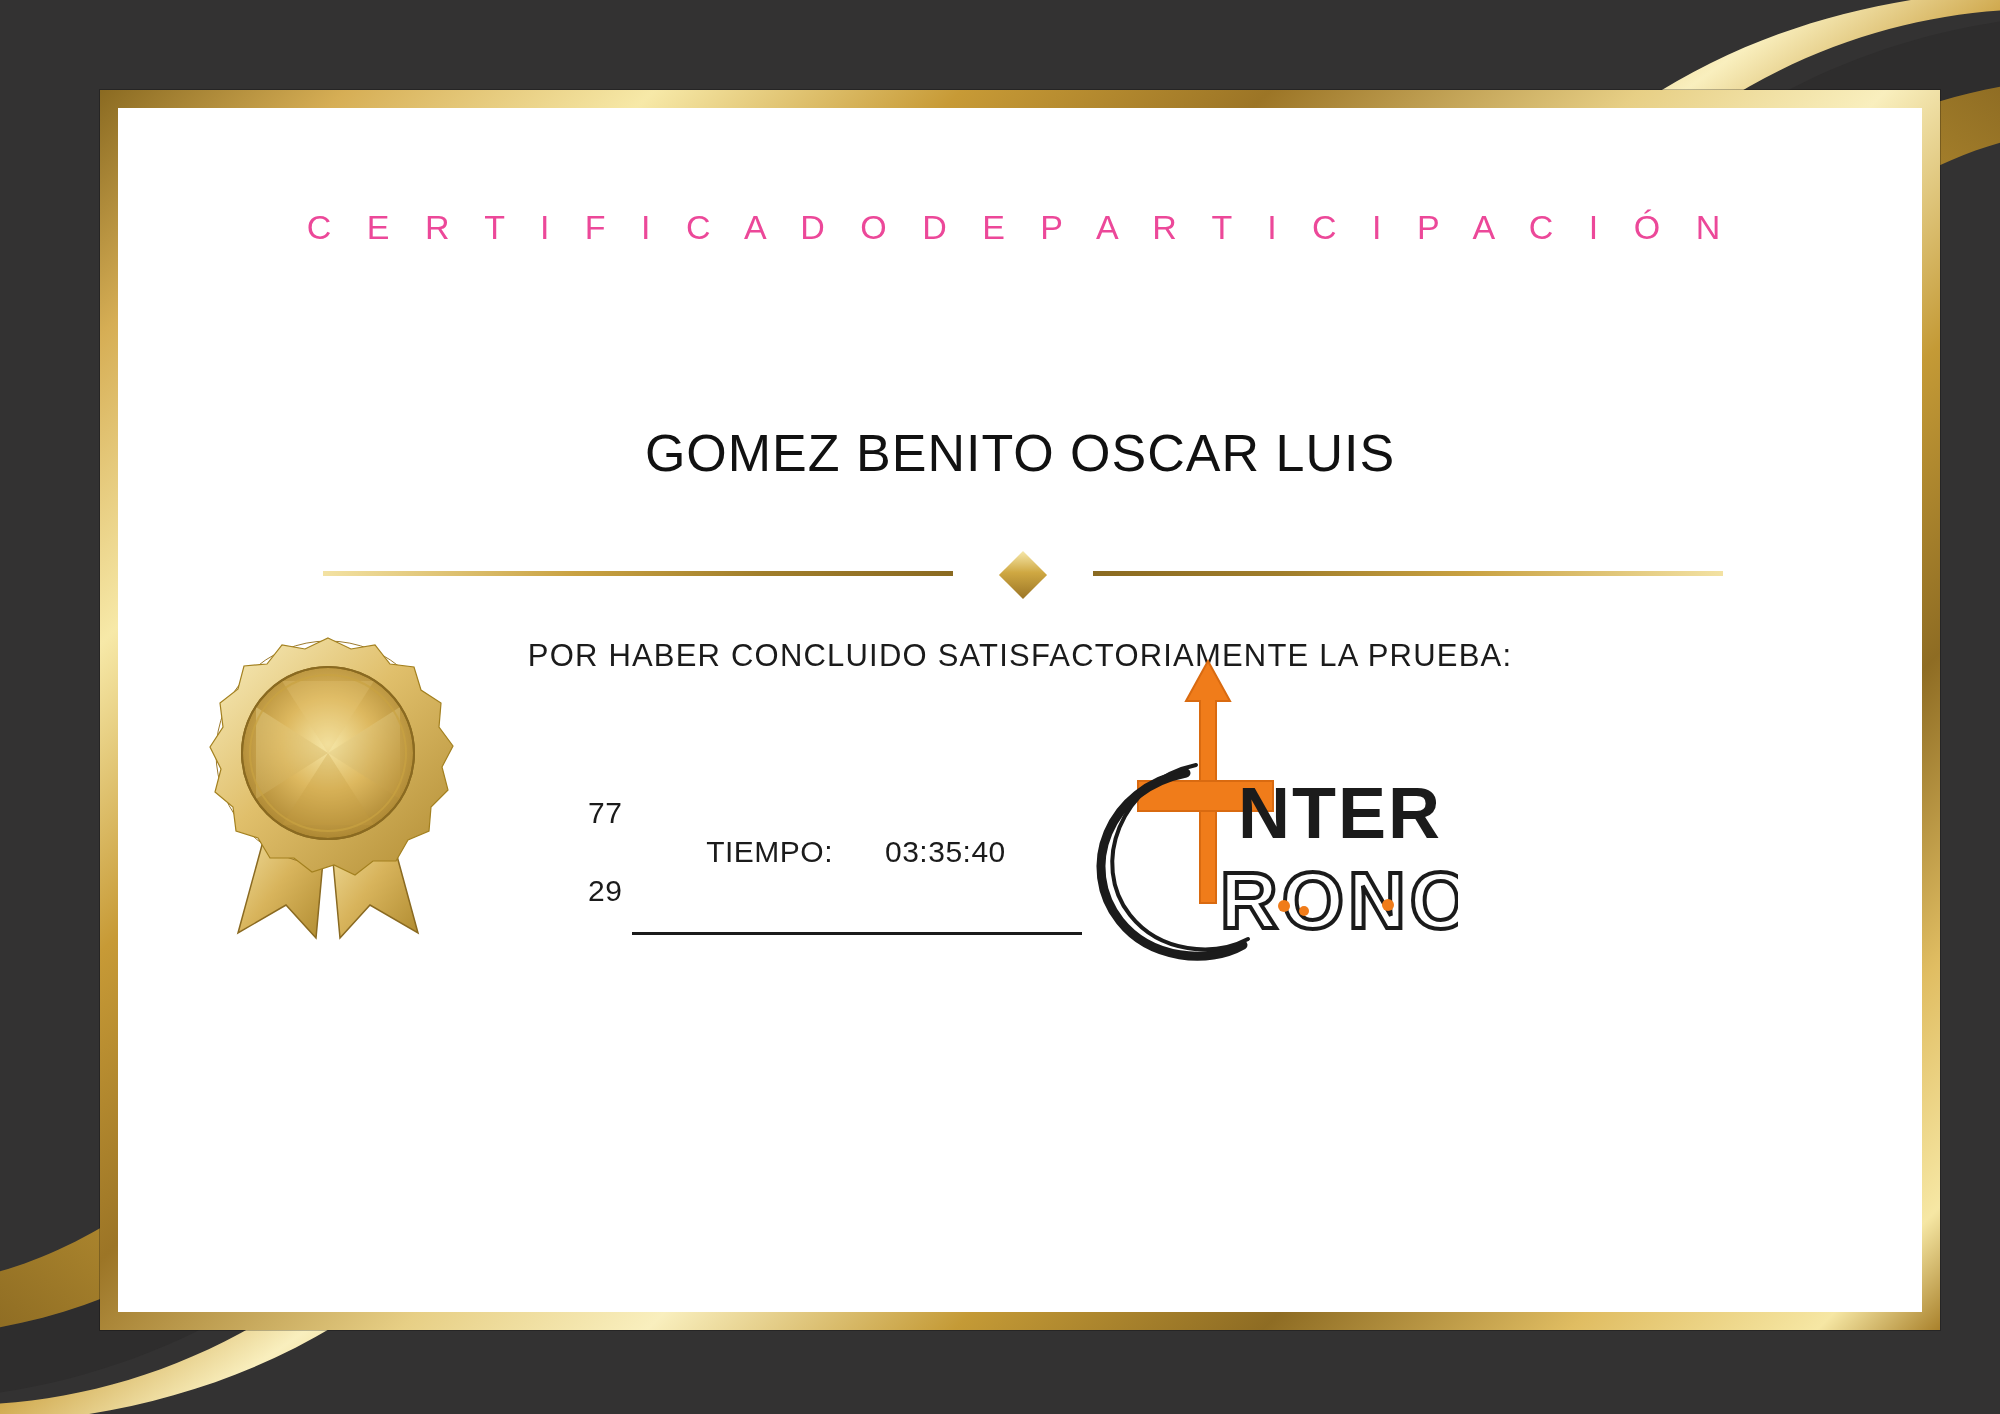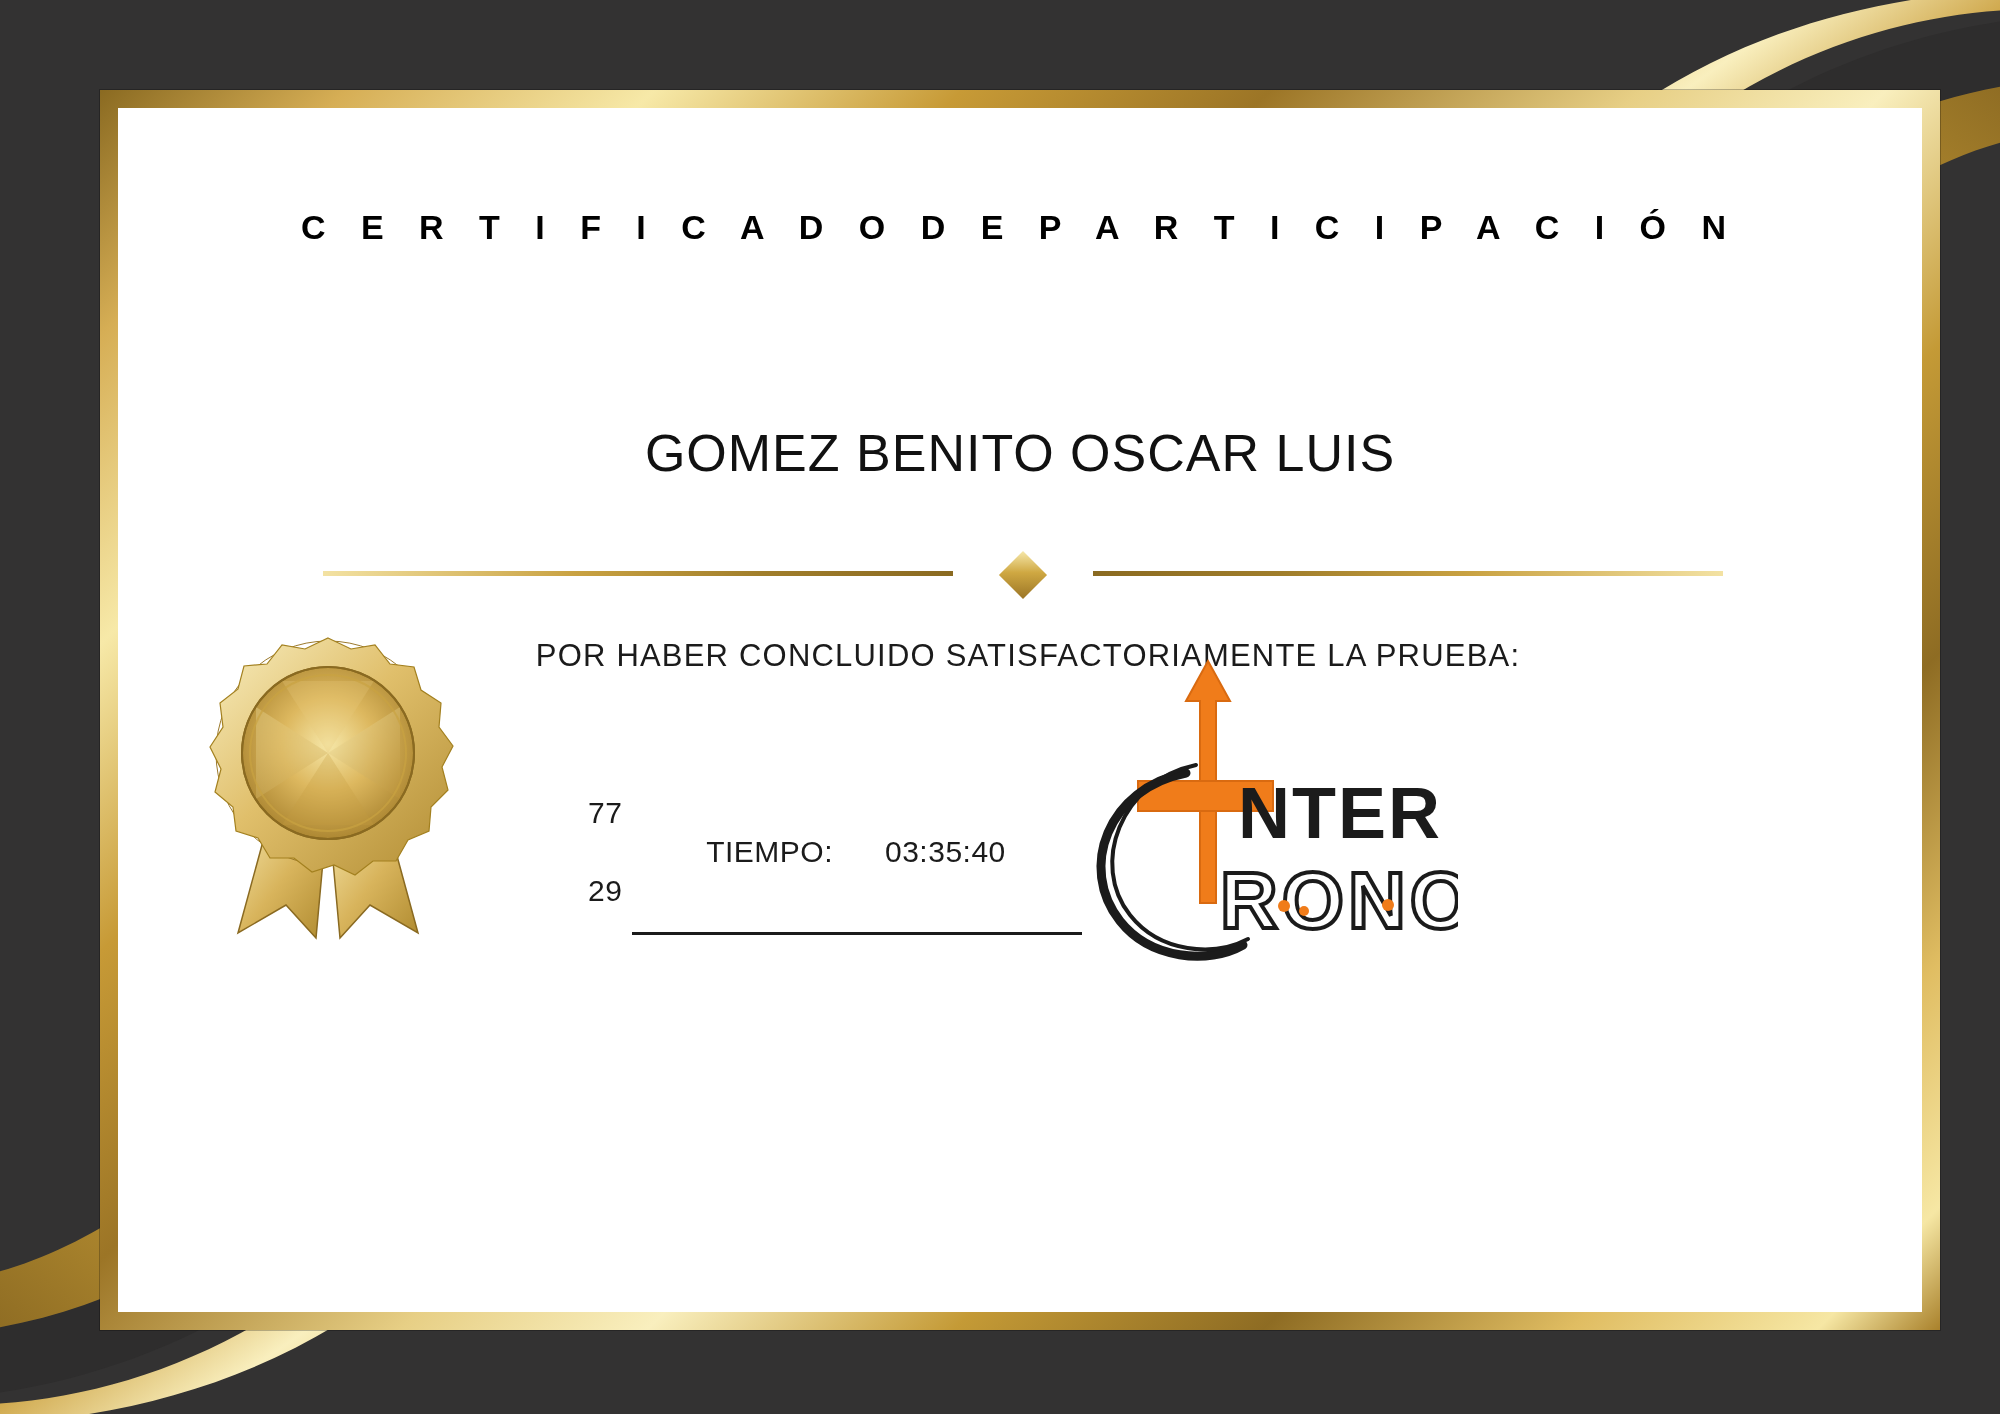--- a/index.html
+++ b/index.html
@@ -66,22 +66,22 @@
 
   
   .cert-title {
     position: absolute;
     top: 100px;
     left: 0;
     width: 100%;
     text-align: center;
     font-size: 34px;
     letter-spacing: 13px;
-    color: #000000;
-    font-weight: 700;
+    color: #ec4899;
+    font-weight: 400;
     white-space: nowrap;
   }
 
   .recipient-name {
     position: absolute;
     top: 315px;
     left: 0;
     width: 100%;
     text-align: center;
     font-size: 52px;
@@ -128,21 +128,20 @@
   .subtitle {
     position: absolute;
     top: 530px;
     left: 0;
     width: 100%;
     text-align: center;
     font-size: 31px;
     letter-spacing: 1.2px;
     color: #1b1b1b;
     white-space: nowrap;
-    margin-left: 8px;
   }
 
   
   .results {
     position: absolute;
     left: 430px;
     top: 685px;
     width: 520px;
   }
   .result-row {

